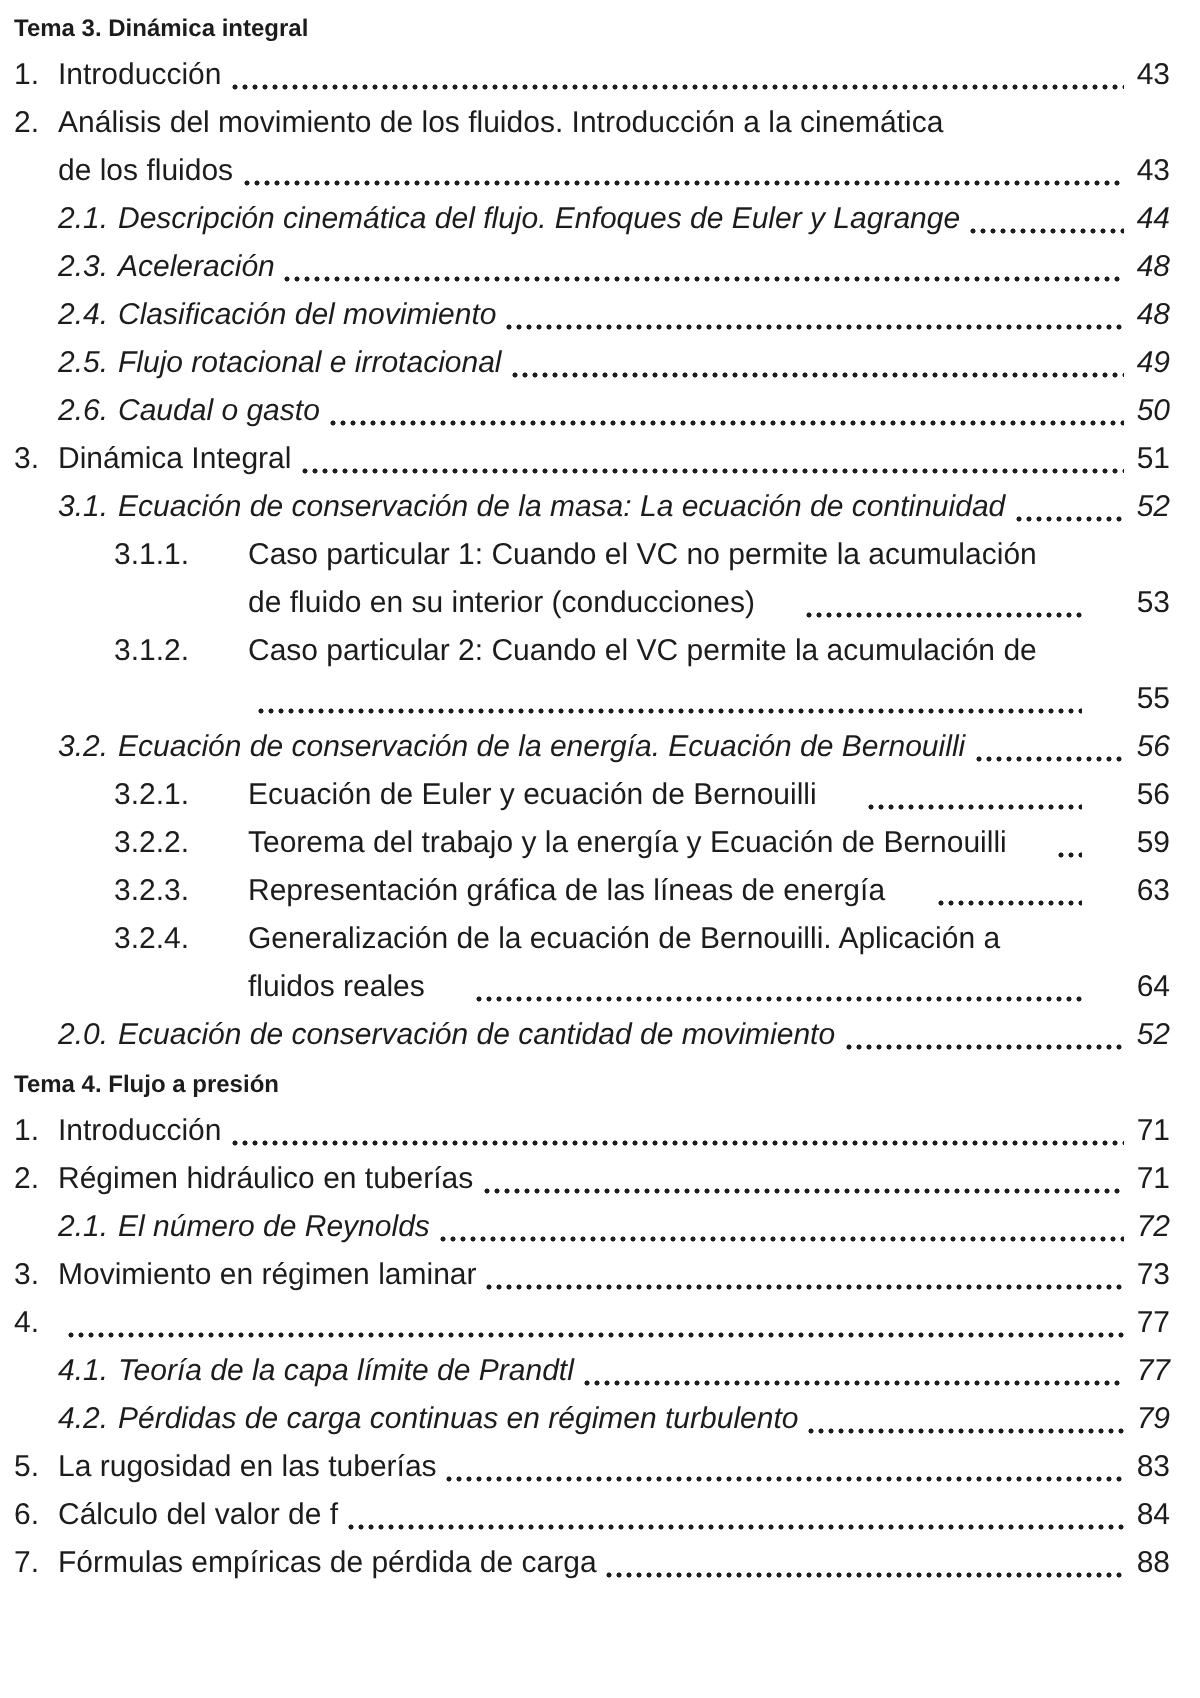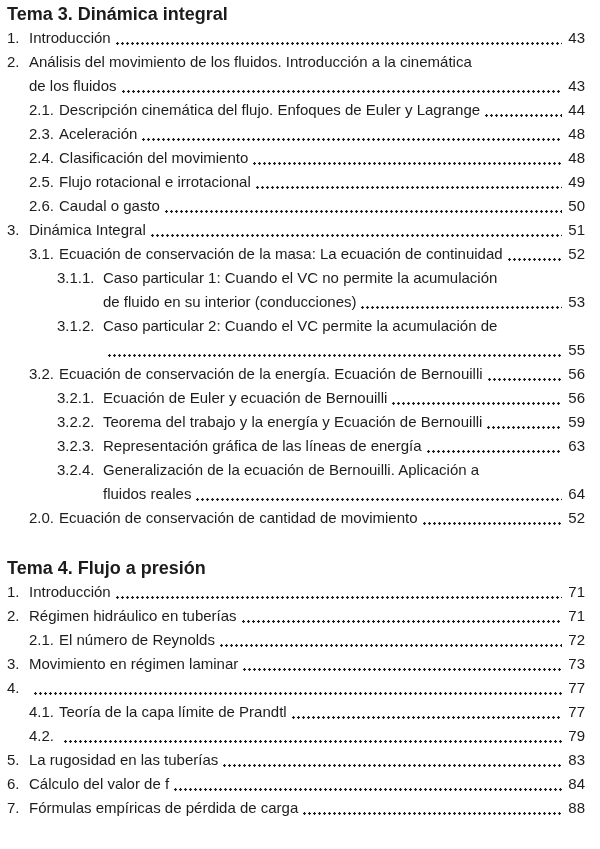--- a/index.html
+++ b/index.html
@@ -11,29 +11,29 @@
     background: #ffffff;
     color: #1c1c1c;
     font-family: "Liberation Sans", "DejaVu Sans", sans-serif;
     font-size: 15px;
     line-height: 24px;
     padding: 2px 15px 0 7px;
     overflow: hidden;
   }
   .heading {
     font-weight: bold;
-    font-size: 18px;
+    font-size: 12px;
   }
-  .heading.gap { margin-top: 26px; }
+  .heading.gap { }
   .row { display: flex; align-items: baseline; }
   .num { flex: none; }
   .lvl1 .num { width: 22px; }
-  .lvl2 { padding-left: 22px; }
+  .lvl2 { padding-left: 22px; font-style: italic; }
   .lvl2 .num { width: 30px; }
-  .lvl3 { padding-left: 50px; }
+  .lvl3 { padding-left: 50px; gap: 21px; }
   .lvl3 .num { width: 46px; }
   .txt { flex: none; white-space: pre; }
   .dots {
     flex: 1 1 auto;
     align-self: stretch;
     min-width: 12px;
     margin: 0 3px 0 4px;
     background-image: radial-gradient(circle, #1c1c1c 1.05px, rgba(0,0,0,0) 1.45px);
     background-size: 5px 5px;
     background-repeat: repeat-x;
@@ -199,20 +199,21 @@
     <span class="pagenum">77</span>
   </div>
       <div class="row lvl2">
     <span class="num">4.1.</span>
     <span class="txt">Teoría de la capa límite de Prandtl</span>
     <span class="dots"></span>
     <span class="pagenum">77</span>
   </div>
       <div class="row lvl2">
     <span class="num">4.2.</span>
+    <span class="txt">Pérdidas de carga continuas en régimen turbulento</span>
     <span class="dots"></span>
     <span class="pagenum">79</span>
   </div>
       <div class="row lvl1">
     <span class="num">5.</span>
     <span class="txt">La rugosidad en las tuberías</span>
     <span class="dots"></span>
     <span class="pagenum">83</span>
   </div>
       <div class="row lvl1">

